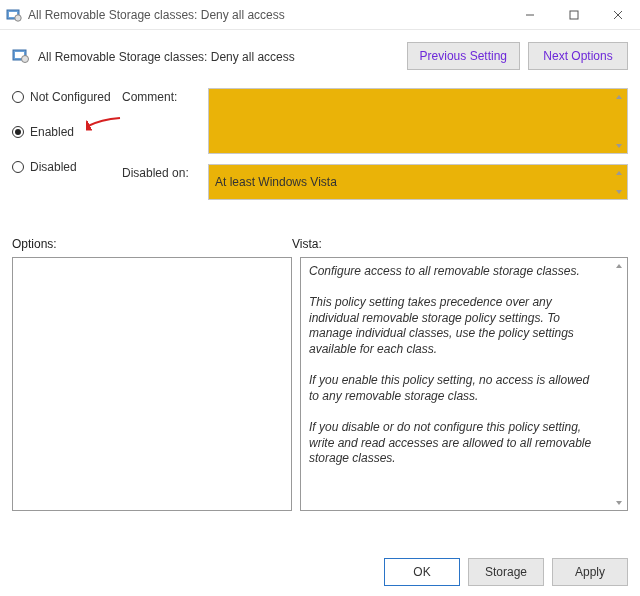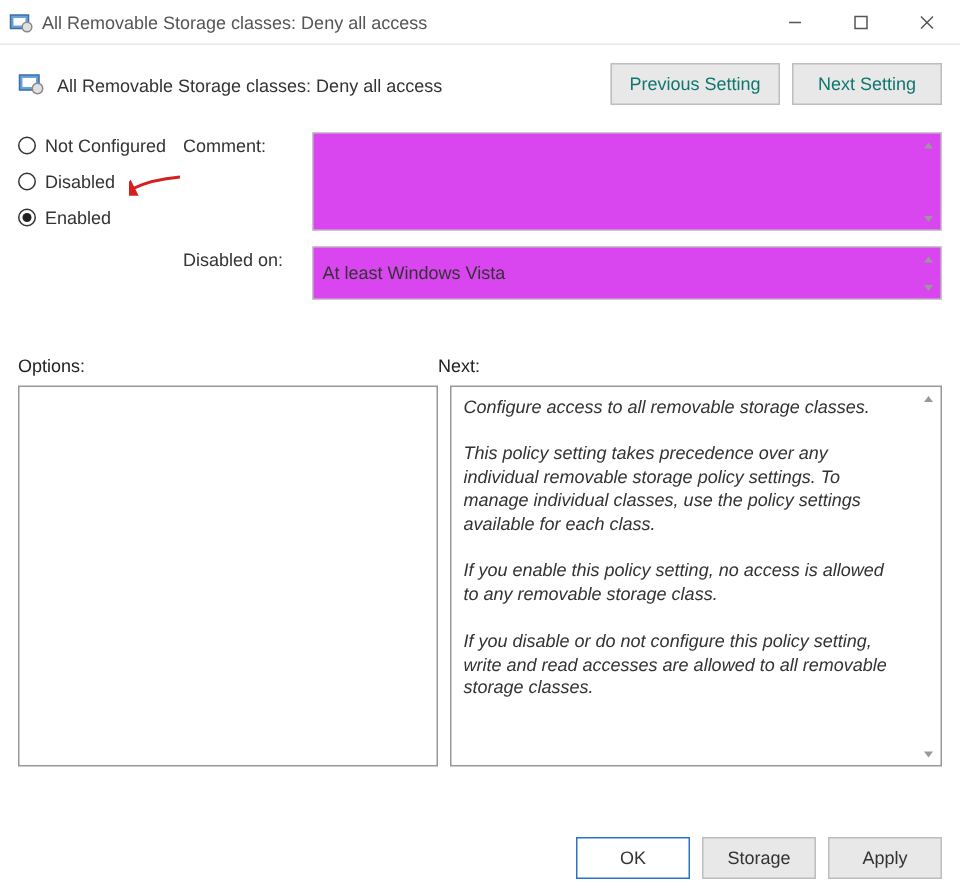--- a/index.html
+++ b/index.html
@@ -11,38 +11,38 @@
     .titlebar .ttext { flex: 1; color: #555; white-space: nowrap; overflow: hidden; text-overflow: ellipsis; }
     .win-controls { display: flex; height: 100%; }
     .wbtn { width: 44px; height: 100%; display: flex; align-items: center; justify-content: center; color: #555; }
 
     .content { padding: 4px 12px 10px 12px; height: calc(100% - 30px); display: flex; flex-direction: column; }
 
     
     .header-row { display: flex; align-items: center; padding: 8px 0 18px 0; }
     .header-row .hicon { width: 18px; height: 18px; margin-right: 8px; flex-shrink: 0; }
     .header-row .htitle { flex: 1; color: #333; padding-top: 2px; }
-    .btn { background: #e8e8e8; border: 1px solid #bdbdbd; padding: 6px 12px; min-width: 100px; text-align: center; color: #0f766e; cursor: pointer; }
+    .btn { background: #e8e8e8; border: 1px solid #bdbdbd; padding: 6px 12px; min-width: 100px; text-align: center; color: #6d28d9; cursor: pointer; }
     .btn-row { display: flex; gap: 8px; }
 
     
     .config { display: flex; flex-direction: column; margin-bottom: 8px; }
     .cfg-row1 { display: flex; }
-    .radios { width: 110px; display: flex; flex-direction: column; gap: 10px; padding-top: 2px; position: relative; }
+    .radios { width: 110px; display: flex; flex-direction: column; gap: 21px; padding-top: 2px; position: relative; }
     .radio-item { display: flex; align-items: center; gap: 6px; cursor: pointer; }
     .radio-circle { width: 12px; height: 12px; border: 1px solid #333; border-radius: 50%; position: relative; }
     .radio-circle.sel::after { content: ""; position: absolute; inset: 2px; background: #222; border-radius: 50%; }
     .radio-label { color: #333; }
 
     .arrow { position: absolute; left: 74px; top: 28px; pointer-events: none; }
 
     .fields { flex: 1; display: flex; flex-direction: column; gap: 10px; }
     .frow { display: flex; align-items: flex-start; gap: 8px; }
     .flabel { width: 78px; padding-top: 2px; color: #333; white-space: nowrap; }
-    .fbox { flex: 1; border: 1px solid #c8c8c8; background: #d946ef; height: 66px; position: relative; padding: 4px 28px 4px 6px; color: #333; }
+    .fbox { flex: 1; border: 1px solid #c8c8c8; background: #eab308; height: 66px; position: relative; padding: 4px 28px 4px 6px; color: #333; }
     .fbox.support { height: 36px; display: flex; align-items: center; }
     .scroll-btn { position: absolute; right: 0; width: 17px; height: 15px; display: flex; align-items: center; justify-content: center; color: #888; }
     .scroll-btn.up { top: 0; }
     .scroll-btn.down { bottom: 0; }
 
     
     .panel-labels { display: flex; margin-top: 29px; margin-bottom: 6px; }
     .panel-labels .lbl-left { flex: 0 0 280px; }
     .panel-labels .lbl-right { flex: 1; }
     .panels { display: flex; gap: 8px; flex: 1; min-height: 0; }
@@ -94,38 +94,38 @@
     <span class="hicon">
       <svg viewBox="0 0 18 18">
           <rect x="1" y="3" width="13" height="10" fill="#6aa1d8" stroke="#3a6ea8"></rect>
           <rect x="3" y="5" width="9" height="6" fill="#fff"></rect>
           <circle cx="13" cy="12" r="3.5" fill="#e0e0e0" stroke="#888"></circle>
         </svg>
     </span>
     <span class="htitle">All Removable Storage classes: Deny all access</span>
     <div class="btn-row">
       <div class="btn">Previous Setting</div>
-      <div class="btn">Next Setting</div>
+      <div class="btn">Next Options</div>
     </div>
   </div>
 
   <div class="config">
     <div class="cfg-row1">
       <div class="radios">
         <div class="radio-item">
           <span class="radio-circle"></span>
           <span class="radio-label">Not Configured</span>
         </div>
         <div class="radio-item">
+          <span class="radio-circle sel"></span>
+          <span class="radio-label">Enabled</span>
+        </div>
+        <div class="radio-item">
           <span class="radio-circle"></span>
           <span class="radio-label">Disabled</span>
-        </div>
-        <div class="radio-item">
-          <span class="radio-circle sel"></span>
-          <span class="radio-label">Enabled</span>
         </div>
         <span class="arrow">
           <svg width="36" height="20">
               <defs>
                 <marker id="ah" markerWidth="6" markerHeight="6" refX="1" refY="3" orient="auto">
                   <path d="M0,0 L6,3 L0,6 Z" fill="#d62020"></path>
                 </marker>
               </defs>
               <path d="M34,2 C22,3 10,6 2,10" stroke="#d62020" stroke-width="2" fill="none" marker-end="url(#ah)"></path>
             </svg>
@@ -163,21 +163,21 @@
                 </svg>
               </span>
           </div>
         </div>
       </div>
     </div>
   </div>
 
   <div class="panel-labels">
     <span class="lbl-left">Options:</span>
-    <span class="lbl-right">Next:</span>
+    <span class="lbl-right">Vista:</span>
   </div>
 
   <div class="panels">
     <div class="panel options"></div>
     <div class="panel help">
       <div class="help-text">Configure access to all removable storage classes.
 
 This policy setting takes precedence over any individual removable storage policy settings. To manage individual classes, use the policy settings available for each class.
 
 If you enable this policy setting, no access is allowed to any removable storage class.

